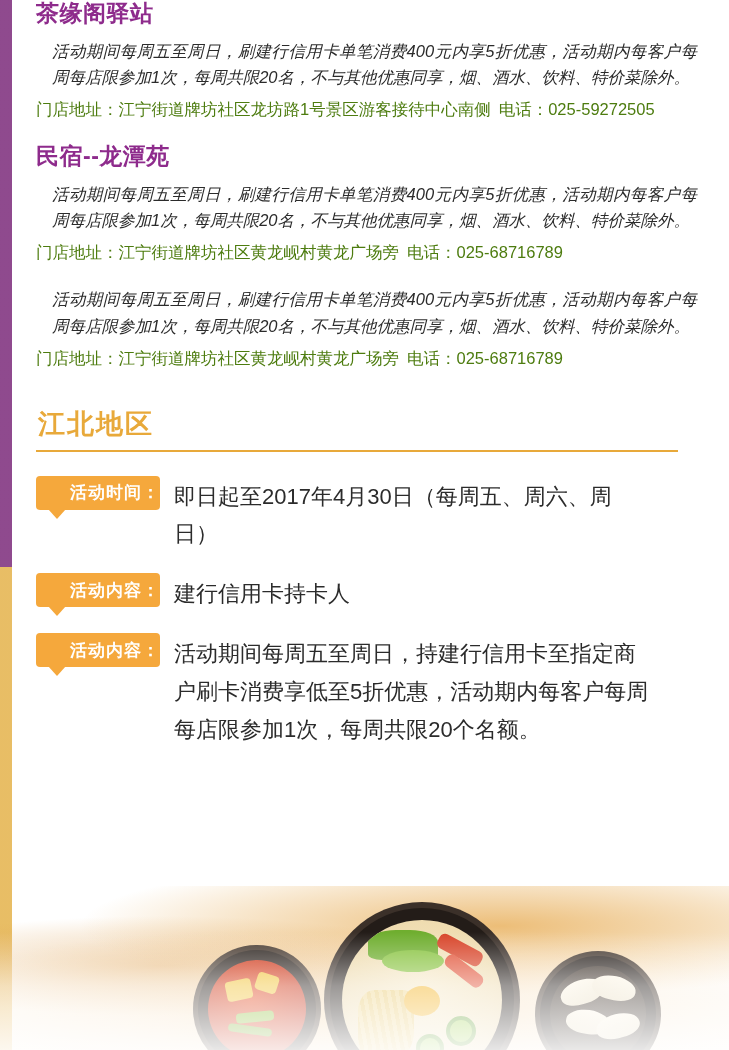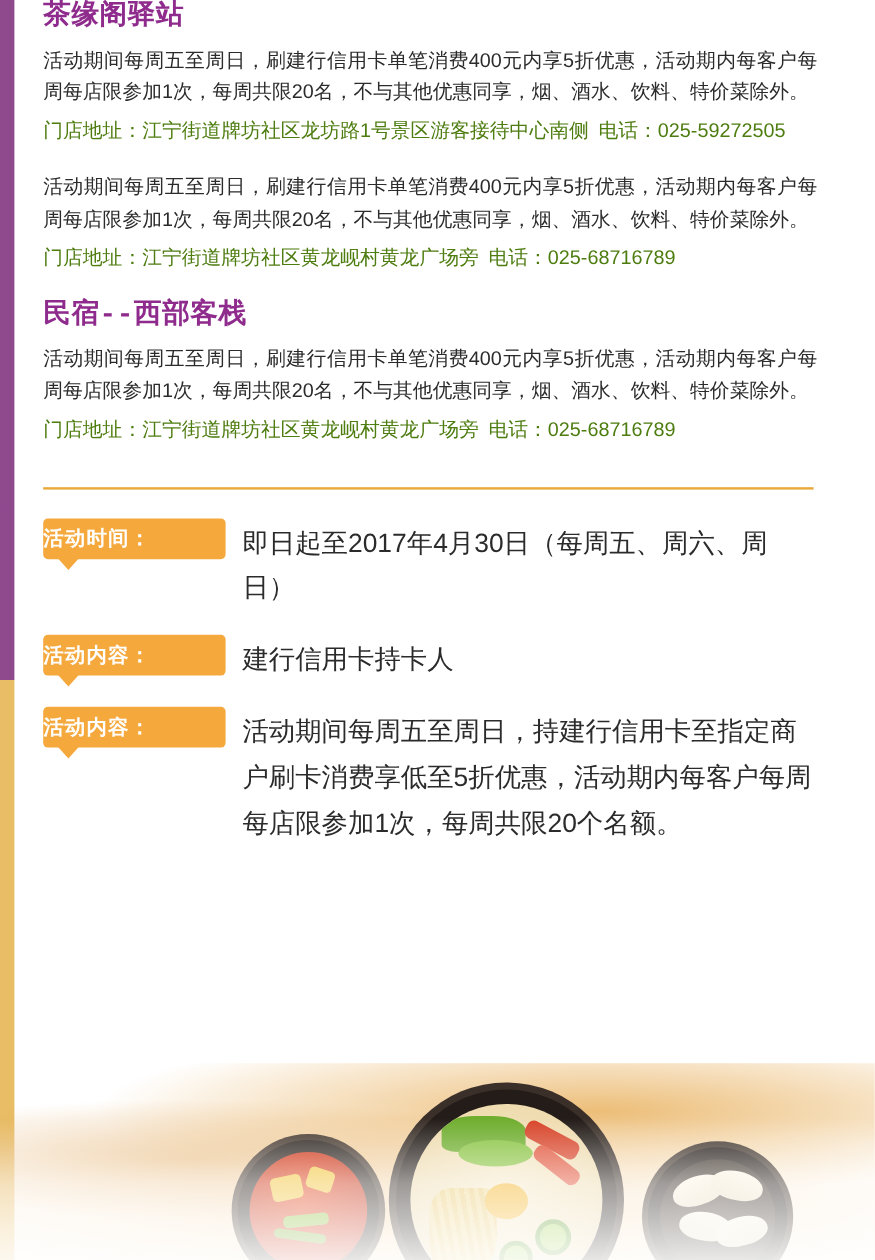--- a/index.html
+++ b/index.html
@@ -40,29 +40,29 @@
   .merchant {
     margin-bottom: 20px;
   }
   .merchant-name {
     color: #8e2b8c;
     font-size: 23px;
     font-weight: bold;
     letter-spacing: 0.5px;
     margin: 0 0 10px 0;
     line-height: 1.2;
-    font-family: Liberation Mono, monospace;
   }
   .merchant-desc {
     color: #2b2b2b;
     font-size: 16.5px;
     line-height: 1.62;
-    margin: 0 0 4px 0;
+    margin: 0 0 4px 16px;
     text-align: justify;
     width: 645px;
+    font-style: italic;
   }
   .merchant-foot {
     font-size: 16.5px;
     line-height: 1.7;
     white-space: nowrap;
   }
   .label-purple {
     color: #4d7c0f;
     text-align: right;
   }
@@ -92,31 +92,31 @@
   }
   
   .tag-row {
     display: flex;
     align-items: flex-start;
     margin-bottom: 18px;
   }
   .tag {
     position: relative;
     flex: 0 0 auto;
-    width: 152px;
+    width: 124px;
     height: 34px;
     background: #f5a83c;
     border-radius: 4px;
     color: #ffffff;
     font-size: 17px;
     font-weight: bold;
     letter-spacing: 1px;
     display: flex;
     align-items: center;
-    justify-content: flex-start;
+    justify-content: flex-end;
     margin-right: 14px;
     margin-top: 2px;
   }
   .tag::after {
     content: "";
     position: absolute;
     left: 12px;
     bottom: -9px;
     width: 0;
     height: 0;
@@ -270,35 +270,36 @@
 
     <div class="merchant">
       <h2 class="merchant-name">茶缘阁驿站</h2>
       <p class="merchant-desc">活动期间每周五至周日，刷建行信用卡单笔消费400元内享5折优惠，活动期内每客户每周每店限参加1次，每周共限20名，不与其他优惠同享，烟、酒水、饮料、特价菜除外。</p>
       <div class="merchant-foot">
         <span class="label-purple">门店地址：</span><span class="foot-value">江宁街道牌坊社区龙坊路1号景区游客接待中心南侧</span><span class="gap-sp"></span><span class="label-purple">电话：</span><span class="foot-value">025-59272505</span>
       </div>
     </div>
 
     <div class="merchant">
+      <h2 class="merchant-name">民宿--龙潭苑</h2>
       <p class="merchant-desc">活动期间每周五至周日，刷建行信用卡单笔消费400元内享5折优惠，活动期内每客户每周每店限参加1次，每周共限20名，不与其他优惠同享，烟、酒水、饮料、特价菜除外。</p>
       <div class="merchant-foot">
         <span class="label-purple">门店地址：</span><span class="foot-value">江宁街道牌坊社区黄龙岘村黄龙广场旁</span><span class="gap-sp"></span><span class="label-purple">电话：</span><span class="foot-value">025-68716789</span>
       </div>
     </div>
 
     <div class="merchant">
-      <h2 class="merchant-name">民宿--西部客栈</h2>
       <p class="merchant-desc">活动期间每周五至周日，刷建行信用卡单笔消费400元内享5折优惠，活动期内每客户每周每店限参加1次，每周共限20名，不与其他优惠同享，烟、酒水、饮料、特价菜除外。</p>
       <div class="merchant-foot">
         <span class="label-purple">门店地址：</span><span class="foot-value">江宁街道牌坊社区黄龙岘村黄龙广场旁</span><span class="gap-sp"></span><span class="label-purple">电话：</span><span class="foot-value">025-68716789</span>
       </div>
     </div>
 
     <div class="section">
+      <h1 class="section-title">江北地区</h1>
       <div class="section-rule"></div>
 
       <div class="tag-row">
         <div class="tag">
           <span class="tag-text">活动时间：</span>
         </div>
         <div class="tag-body">即日起至2017年4月30日（每周五、周六、周日）</div>
       </div>
 
       <div class="tag-row">

